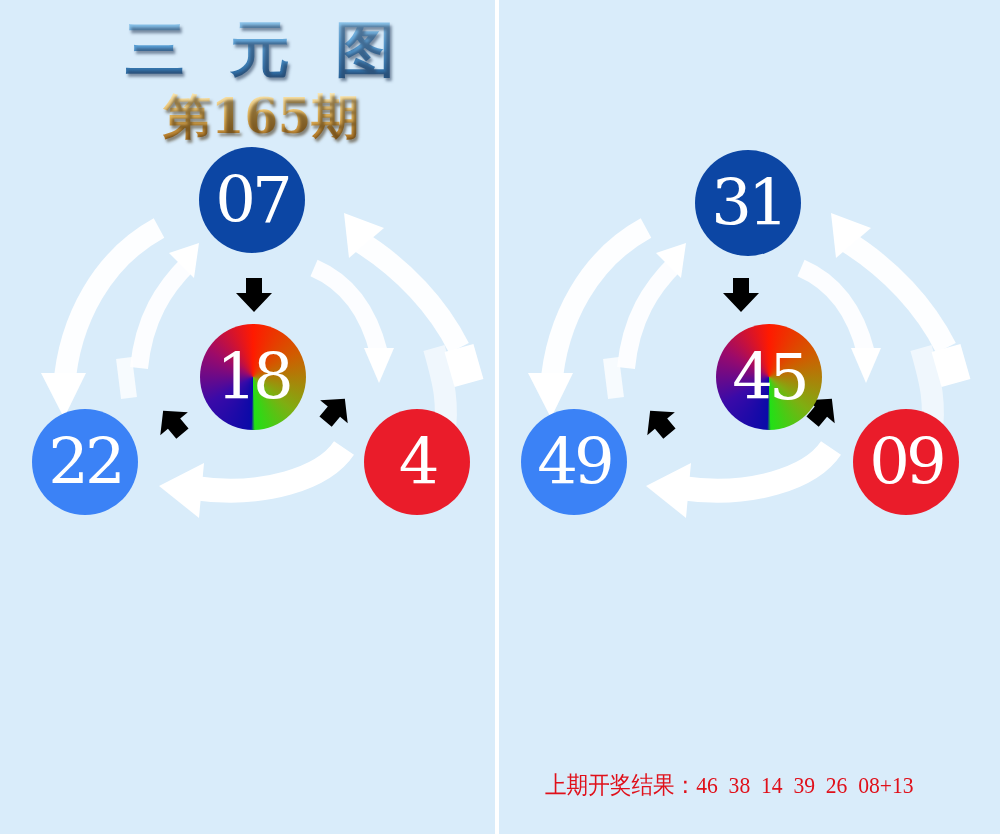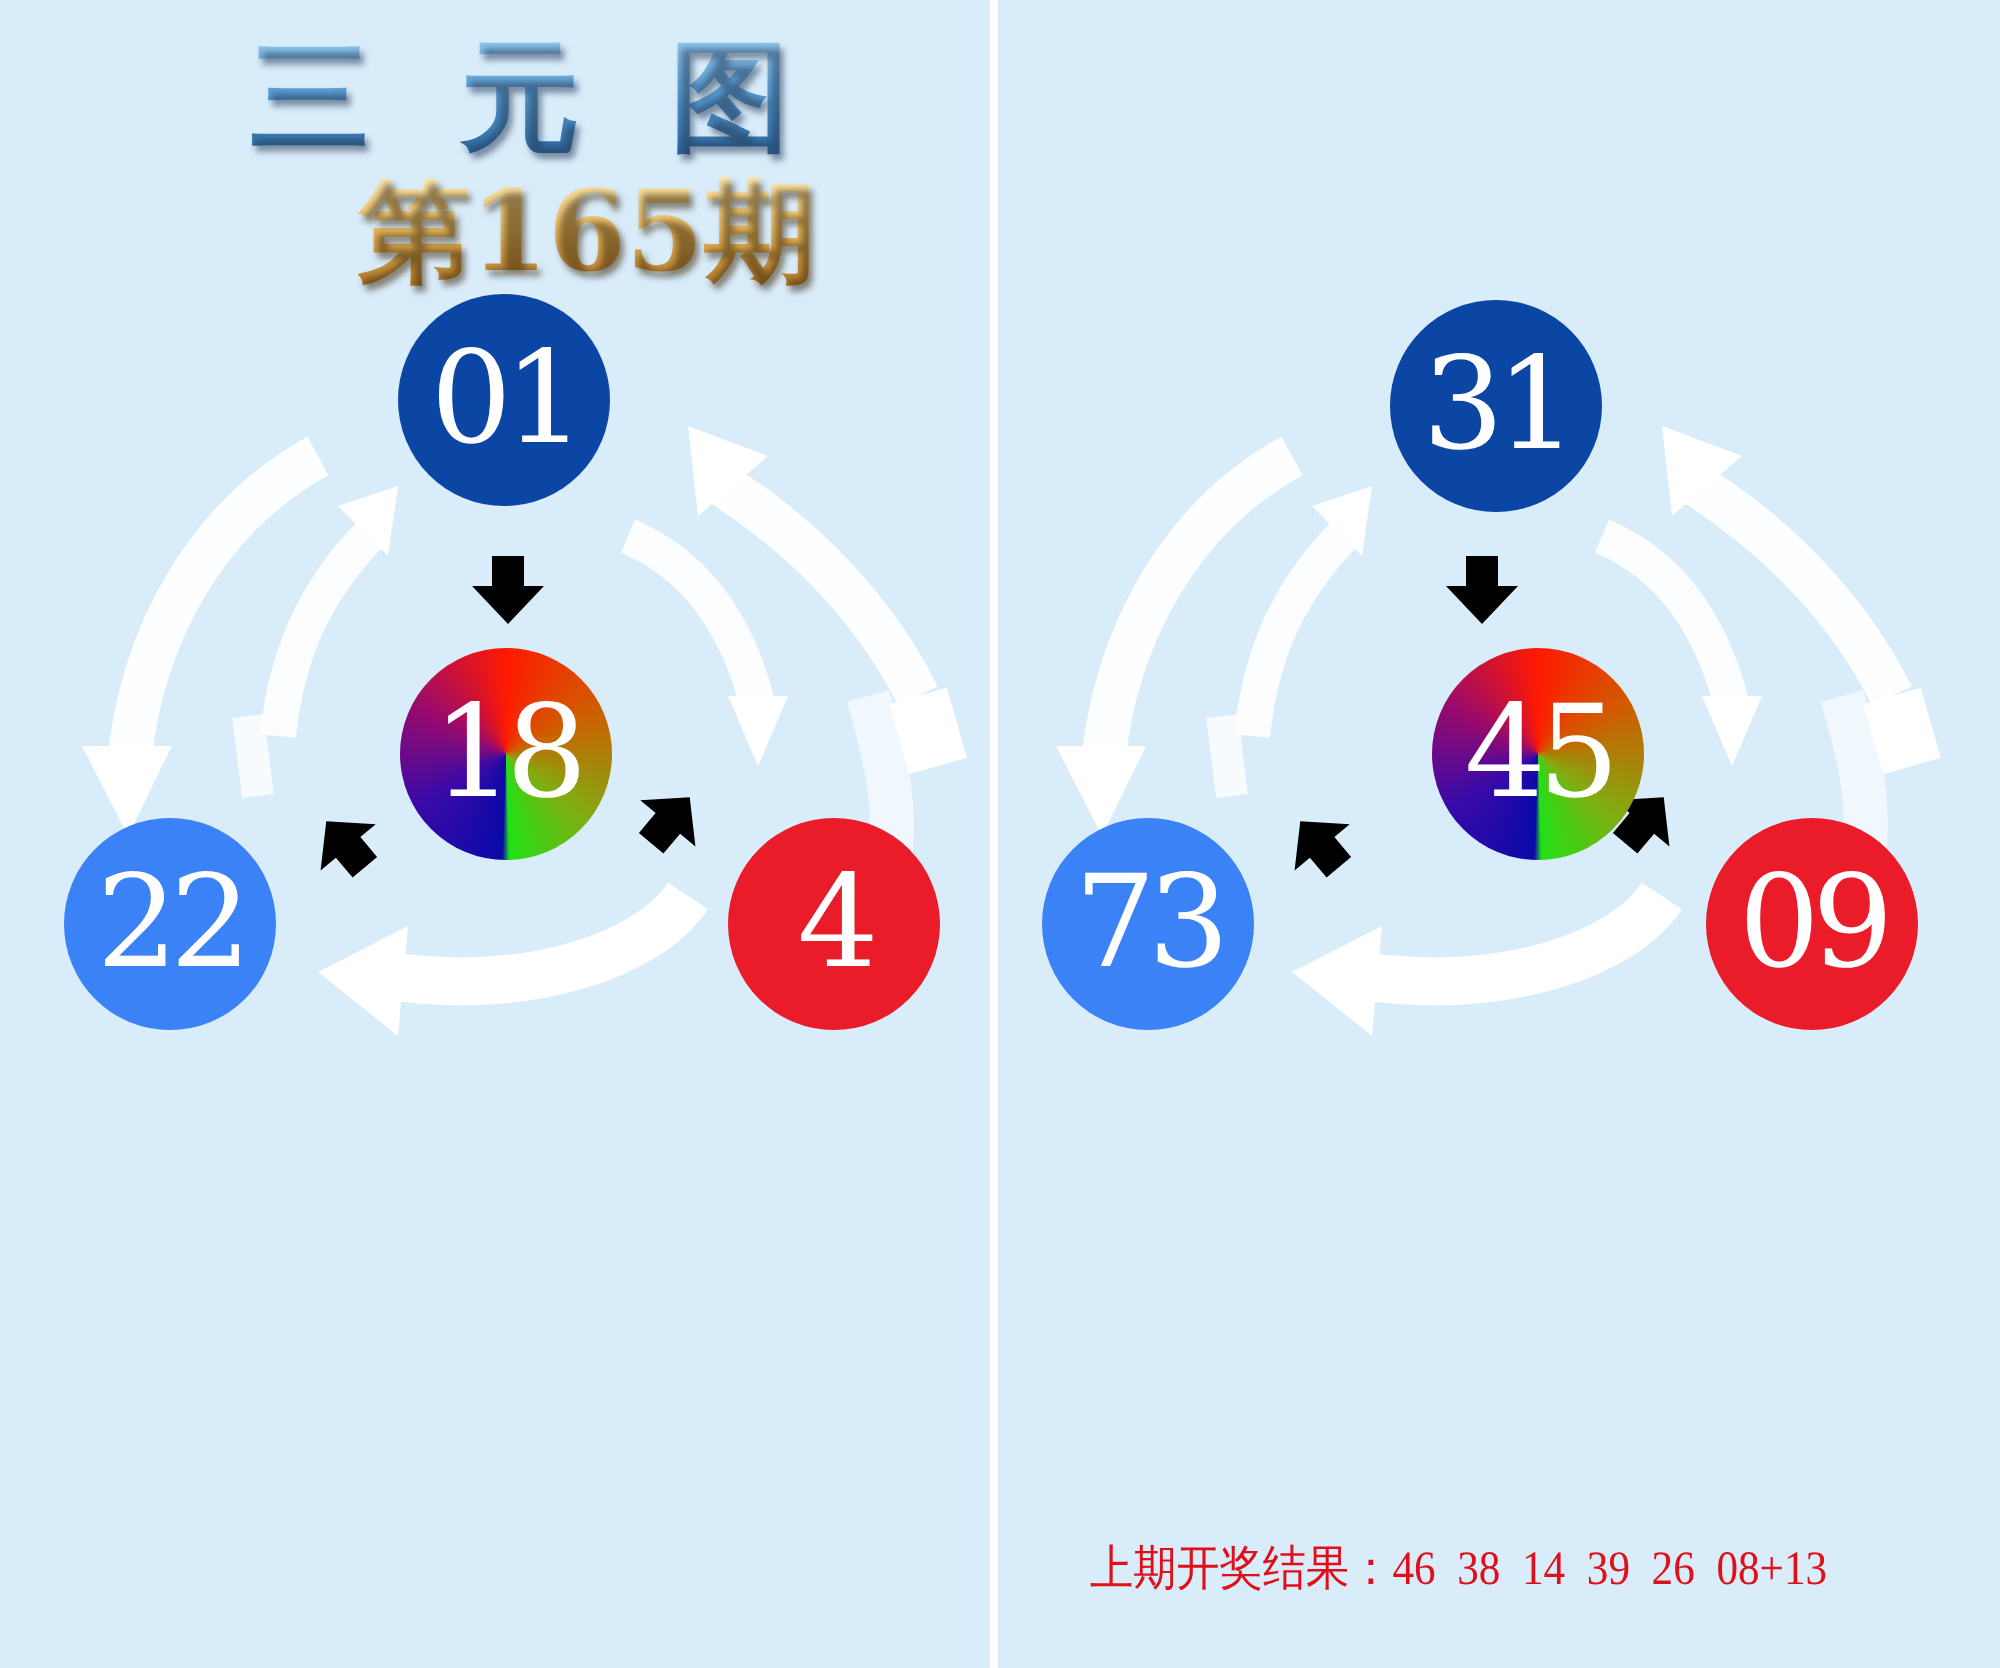--- a/index.html
+++ b/index.html
@@ -3,21 +3,21 @@
 <meta charset="utf-8">
 <style>
   html,body{margin:0;padding:0;}
   body{width:1000px;height:834px;background:#d9ecfa;position:relative;overflow:hidden;font-family:"DejaVu Serif",serif;}
   .panel{position:absolute;top:0;height:834px;}
   .panel.left{left:0;width:495px;}
   .panel.right{left:500px;width:500px;}
   .divider{position:absolute;left:495px;top:0;width:4px;height:834px;background:#ffffff;}
   .title{position:absolute;left:125px;top:14px;width:270px;display:flex;justify-content:space-between;font-family:"DejaVu Serif",serif;font-weight:bold;font-size:60px;line-height:70px;color:#3f7fb8;text-shadow:2px 3px 3px rgba(40,60,90,0.55);}
   .title span{background:linear-gradient(180deg,#9fd2f2 0%,#5aa0d6 45%,#1f5a92 100%);-webkit-background-clip:text;background-clip:text;color:transparent;}
-  .issue{position:absolute;left:163px;top:90px;font-family:"DejaVu Serif",serif;font-weight:bold;font-size:56px;line-height:52px;text-shadow:2px 3px 3px rgba(60,40,10,0.55);margin-left:16px;}
+  .issue{position:absolute;left:163px;top:90px;font-family:"DejaVu Serif",serif;font-weight:bold;font-size:48px;line-height:52px;text-shadow:2px 3px 3px rgba(60,40,10,0.55);}
   .issue span{background:linear-gradient(180deg,#fff2c4 0%,#e8b95e 50%,#a66a1c 100%);-webkit-background-clip:text;background-clip:text;color:transparent;}
   .ball{position:absolute;width:106px;height:106px;border-radius:50%;display:flex;align-items:center;justify-content:center;color:#fff;font-family:"DejaVu Serif",serif;font-size:64px;letter-spacing:-4px;line-height:1;}
   .ball.blue{background:#0c46a4;}
   .ball.green{background:#3b82f6;}
   .ball.red{background:#ea1c2a;}
   .ball.center{background:conic-gradient(from 0deg, #ff1a00 0deg, #d25a00 60deg, #7fae12 130deg, #22e016 178deg, #0a0aa8 182deg, #3a0aa8 240deg, #9c0a6a 300deg, #ff1a00 360deg);}
   .arrows{position:absolute;left:0;top:0;}
   .result{position:absolute;left:545px;top:768px;color:#e0101a;font-family:"Liberation Serif",serif;font-size:24px;line-height:34px;white-space:pre;transform:scaleX(0.9);transform-origin:left;}
 </style>
 </head>
@@ -61,23 +61,23 @@
         </g>
     </g>
   </defs>
   <use href="#cycle" transform="translate(254,378)"></use>
   <use href="#cycle" transform="translate(741,378)"></use>
 </svg>
 
 <div class="panel left"></div>
 <div class="panel right"></div>
 
-<div class="ball blue" style="left:199px;top:147px;">01</div>
+<div class="ball blue" style="left:199px;top:147px;">07</div>
 <div class="ball center" style="left:200px;top:324px;">18</div>
 <div class="ball green" style="left:32px;top:409px;">22</div>
 <div class="ball red" style="left:364px;top:409px;">4</div>
 
 <div class="ball blue" style="left:695px;top:150px;">31</div>
 <div class="ball center" style="left:716px;top:324px;">45</div>
-<div class="ball green" style="left:521px;top:409px;">73</div>
+<div class="ball green" style="left:521px;top:409px;">49</div>
 <div class="ball red" style="left:853px;top:409px;">09</div>
 
 <div class="result"><span>上期开奖结果：</span><span>46  38  14  39  26  08+13</span></div>
 
 </body></html>

